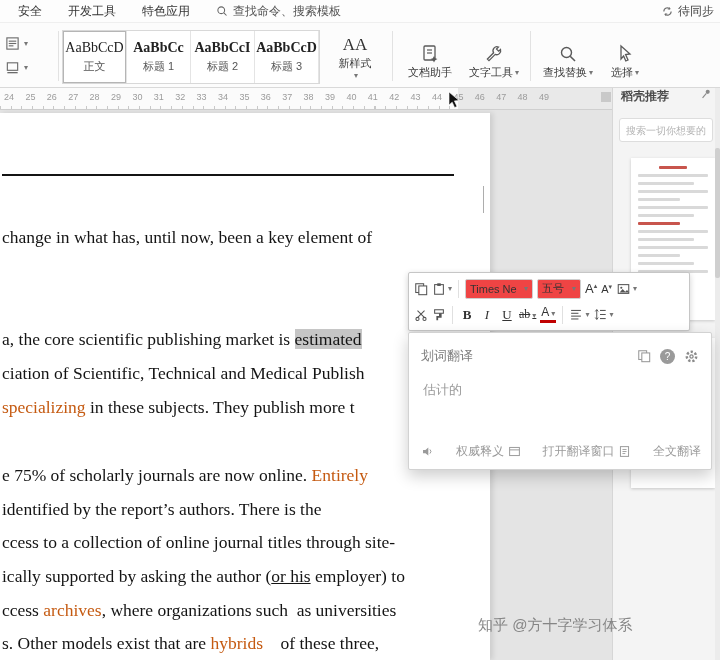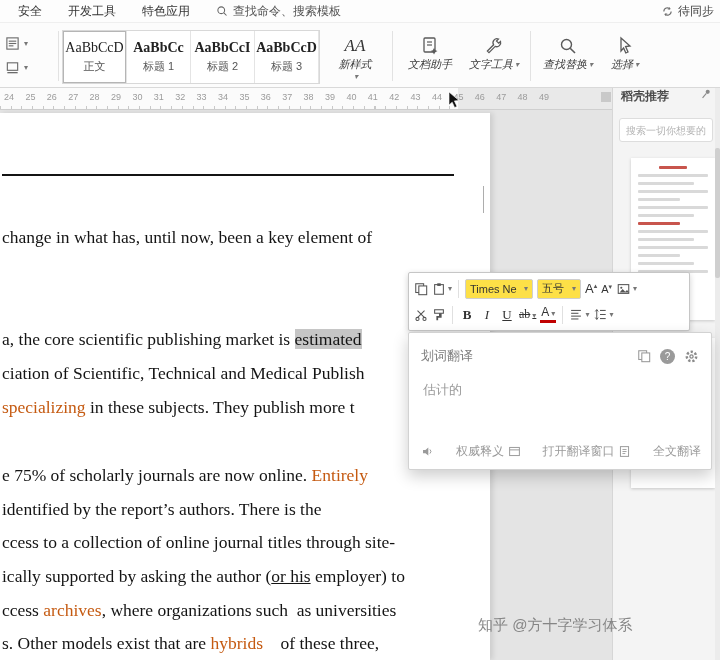--- a/index.html
+++ b/index.html
@@ -40,22 +40,22 @@
     width:64px; display:flex; flex-direction:column; align-items:center;
     justify-content:center; gap:3px; border-right:1px solid #e4e4e4; background:#fff;
   }
   .stylebox.active { box-shadow:inset 0 0 0 1px #b5b5b5; }
   .sprev { font-family:"Liberation Serif",serif; font-size:14px; color:#222; white-space:nowrap; }
   .stylebox:nth-child(n+2) .sprev { font-weight:bold; }
   .slab { font-size:11px; color:#555; white-space:nowrap; }
 
   .tbtn {
     position:absolute; top:7px; height:54px; display:flex; flex-direction:column;
-    align-items:center; justify-content:flex-start; padding:5px 0 4px;
-    font-size:11px; color:#3a3a3a;font-style:italic;
+    align-items:center; justify-content:flex-end; padding:5px 0 4px;
+    font-size:11px; color:#3a3a3a;
   }
   .tbtn .lab { display:flex; align-items:center; white-space:nowrap; }
   .aa { font-family:"Liberation Serif",serif; font-size:17px; color:#333; line-height:22px; }
 
   
   .ruler {
     position:absolute; top:88px; left:0; width:612px; height:22px;
     background:#e9e9e9; border-bottom:1px solid #cfcfcf;
   }
   .ruler-white {
@@ -126,21 +126,21 @@
   .minibar {
     position:absolute; left:408px; top:272px; width:282px; height:59px;
     background:#fff; border:1px solid #c6c6c6; border-radius:2px;
     box-shadow:0 2px 6px rgba(0,0,0,0.18); z-index:5;
     display:flex; flex-direction:column; justify-content:space-evenly; padding:2px 5px;
   }
   .mrow { display:flex; align-items:center; gap:4px; height:25px; }
   .mico { display:flex; align-items:center; color:#555; }
   .msep { width:1px; height:18px; background:#e0e0e0; margin:0 2px; }
   .mbox {
-    height:20px; border:1px solid #cfcfcf; border-radius:2px; background:#fde047;
+    height:20px; border:1px solid #cfcfcf; border-radius:2px; background:#ef4444;
     display:flex; align-items:center; padding:0 4px; font-size:11px; color:#333; white-space:nowrap;
   }
   .mbox.font { width:68px; justify-content:space-between; }
   .mbox.size { width:44px; justify-content:space-between; }
   .fmt { font-family:"Liberation Serif",serif; font-size:13px; color:#333; width:16px; text-align:center; }
   .fmt.b { font-weight:bold; } .fmt.i { font-style:italic; } .fmt.u { text-decoration:underline; }
   .fmt.strike { text-decoration:line-through; font-size:12px; width:auto; }
   .grow { font-size:13px; color:#333; position:relative; }
   .grow::after { content:"▴"; font-size:7px; position:relative; top:-5px; color:#555; }
   .shrink { font-size:11px; color:#333; position:relative; }

